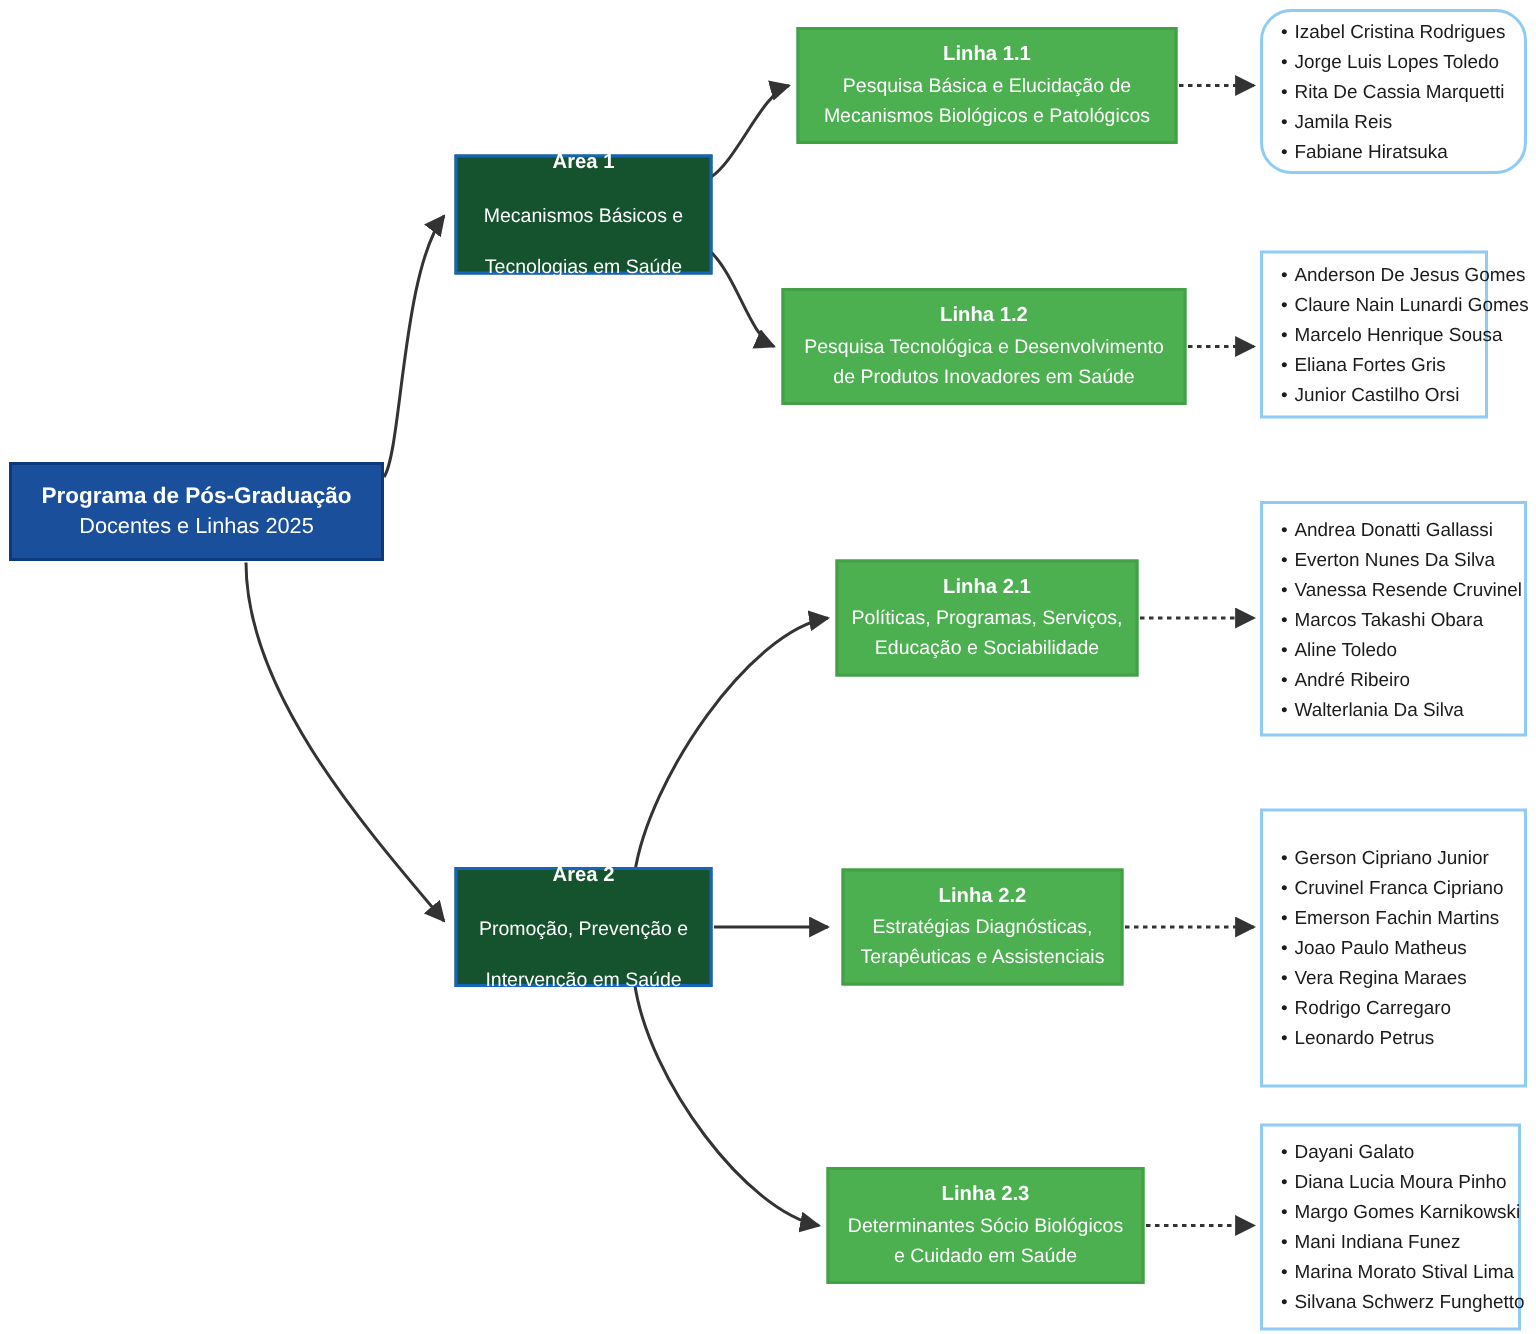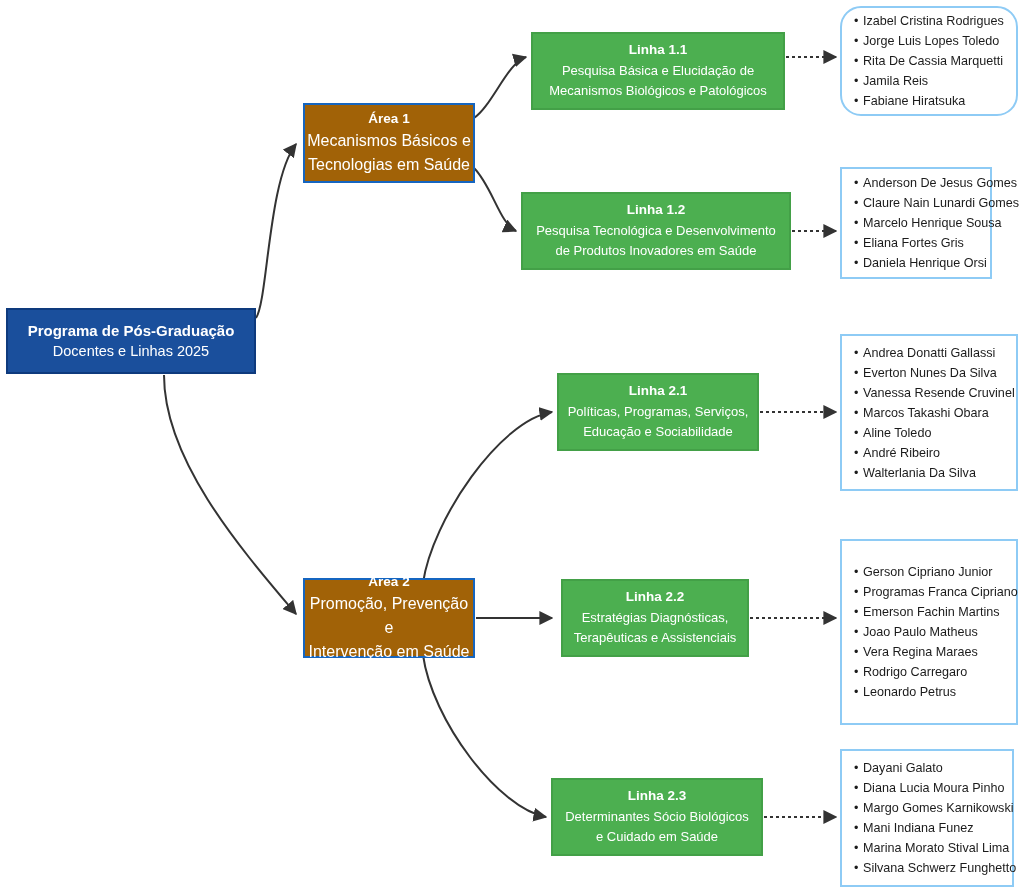--- a/index.html
+++ b/index.html
@@ -16,26 +16,26 @@
 
   .root-node{
     background:#1A4F9C;border:2px solid #0E3A7D;
     display:flex;flex-direction:column;align-items:center;justify-content:center;
     color:#ffffff;text-align:center;line-height:1.45;
   }
   .root-title{font-weight:bold;font-size:15px;}
   .root-sub{font-size:14.5px;}
 
   .area-node{
-    background:#a16207;border:2px solid #1565C0;
+    background:#14532d;border:2px solid #1565C0;
     display:flex;flex-direction:column;align-items:center;justify-content:center;
     color:#ffffff;text-align:center;line-height:1.5;
   }
   .area-title{font-weight:bold;font-size:13.5px;}
-  .area-sub{font-size:16px;}
+  .area-sub{font-size:13px;margin-top:15px;}
 
   .linha-node{
     background:#4CAF50;border:2px solid #43A047;
     display:flex;flex-direction:column;align-items:center;justify-content:center;
     color:#ffffff;text-align:center;line-height:1.55;
   }
   .linha-title{font-weight:bold;font-size:13.5px;}
   .linha-sub{font-size:13px;}
 
   .people-node{
@@ -98,21 +98,21 @@
     <div class="area-sub">Mecanismos Básicos e</div>
     <div class="area-sub">Tecnologias em Saúde</div>
   </div>
 
   <div class="node area-node" style="left:303px;top:578px;width:172px;height:80px;">
     <div class="area-title">Área 2</div>
     <div class="area-sub">Promoção, Prevenção e</div>
     <div class="area-sub">Intervenção em Saúde</div>
   </div>
 
-  <div class="node linha-node" style="left:531px;top:18px;width:254px;height:78px;margin-top:14px;">
+  <div class="node linha-node" style="left:531px;top:18px;width:254px;height:78px;">
     <div class="linha-title">Linha 1.1</div>
     <div class="linha-sub">Pesquisa Básica e Elucidação de</div>
     <div class="linha-sub">Mecanismos Biológicos e Patológicos</div>
   </div>
 
   <div class="node linha-node" style="left:521px;top:192px;width:270px;height:78px;">
     <div class="linha-title">Linha 1.2</div>
     <div class="linha-sub">Pesquisa Tecnológica e Desenvolvimento</div>
     <div class="linha-sub">de Produtos Inovadores em Saúde</div>
   </div>
@@ -144,40 +144,40 @@
         <li>Fabiane Hiratsuka</li>
       </ul>
   </div>
 
   <div class="node people-node" style="left:840px;top:167px;width:152px;height:112px;">
     <ul class="people-list">
         <li>Anderson De Jesus Gomes</li>
         <li>Claure Nain Lunardi Gomes</li>
         <li>Marcelo Henrique Sousa</li>
         <li>Eliana Fortes Gris</li>
-        <li>Daniela Henrique Orsi</li>
+        <li>Junior Castilho Orsi</li>
       </ul>
   </div>
 
   <div class="node people-node" style="left:840px;top:334px;width:178px;height:157px;">
     <ul class="people-list">
         <li>Andrea Donatti Gallassi</li>
         <li>Everton Nunes Da Silva</li>
         <li>Vanessa Resende Cruvinel</li>
         <li>Marcos Takashi Obara</li>
         <li>Aline Toledo</li>
         <li>André Ribeiro</li>
         <li>Walterlania Da Silva</li>
       </ul>
   </div>
 
   <div class="node people-node" style="left:840px;top:539px;width:178px;height:186px;">
     <ul class="people-list">
         <li>Gerson Cipriano Junior</li>
-        <li>Programas Franca Cipriano</li>
+        <li>Cruvinel Franca Cipriano</li>
         <li>Emerson Fachin Martins</li>
         <li>Joao Paulo Matheus</li>
         <li>Vera Regina Maraes</li>
         <li>Rodrigo Carregaro</li>
         <li>Leonardo Petrus</li>
       </ul>
   </div>
 
   <div class="node people-node" style="left:840px;top:749px;width:174px;height:138px;">
     <ul class="people-list">

